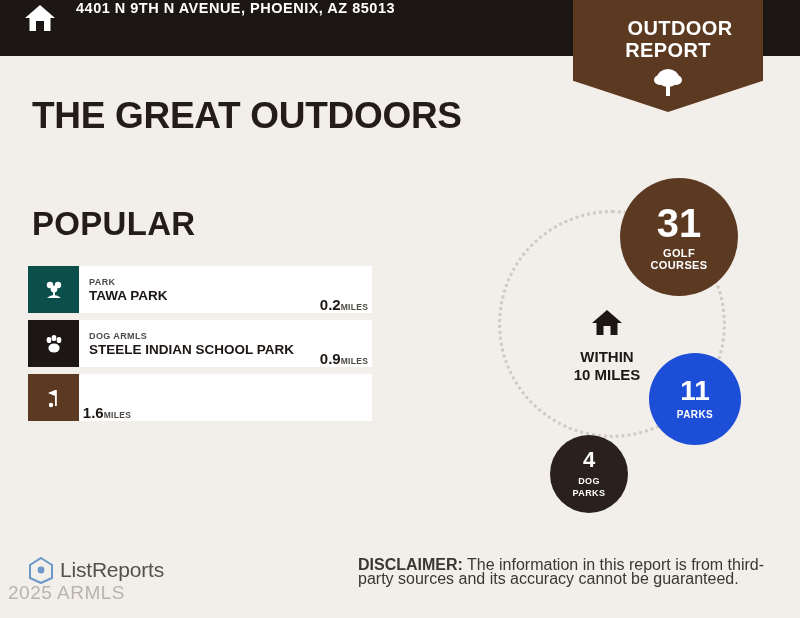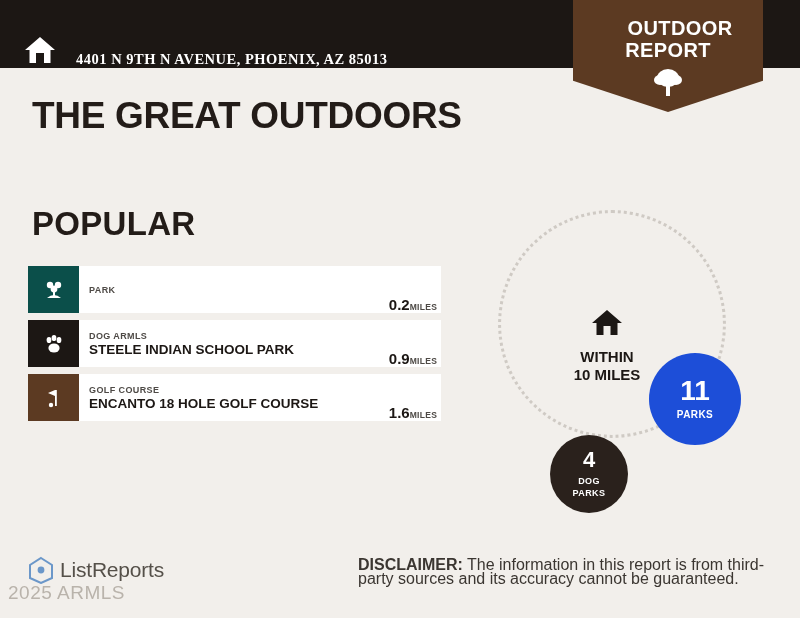--- a/index.html
+++ b/index.html
@@ -18,25 +18,24 @@
     width: 800px;
     height: 618px;
     background: #f2efeb;
     overflow: hidden;
   }
   
   .header {
     position: absolute;
     top: 0; left: 0;
     width: 800px;
-    height: 68px;
+    height: 56px;
     background: #1c1714;
     display: flex;
-    align-items: flex-end;
-    font-family: Liberation Serif, serif;
+    align-items: flex-start;
   }
   .header-home-icon {
     margin-left: 22px;
     width: 36px;
     height: 36px;
     display: block;
   }
   .header-address {
     margin-left: 18px;
     color: #ffffff;
@@ -102,21 +101,21 @@
     font-size: 33px;
     font-weight: bold;
     color: #231c18;
     letter-spacing: 0.3px;
   }
   
   .list {
     position: absolute;
     top: 266px;
     left: 28px;
-    width: 413px;
+    width: 344px;
   }
   .list-item {
     display: flex;
     align-items: stretch;
     background: #ffffff;
     margin-bottom: 7px;
     height: 47px;
   }
   .item-icon {
     width: 51px;
@@ -316,20 +315,21 @@
         <svg width="24" height="24" viewBox="0 0 24 24">
           <circle cx="8" cy="7" r="3.2" fill="#ffffff"></circle>
           <circle cx="16" cy="7" r="3.2" fill="#ffffff"></circle>
           <circle cx="12" cy="11" r="3.4" fill="#ffffff"></circle>
           <rect x="11" y="12" width="2" height="8" fill="#ffffff"></rect>
           <path d="M5 20 Q12 14 19 20 Z" fill="#ffffff"></path>
         </svg>
       </div>
       <div class="item-text">
         <div class="item-cat">PARK</div>
+        <div class="item-name">TAWA PARK</div>
       </div>
       <div class="item-dist">
         <div class="dist-val">0.2</div>
         <div class="dist-unit">MILES</div>
       </div>
     </div>
 
     <div class="list-item">
       <div class="item-icon dark">
         <svg width="24" height="24" viewBox="0 0 24 24">
@@ -349,24 +349,20 @@
       </div>
     </div>
 
     <div class="list-item">
       <div class="item-icon brown">
         <svg width="24" height="24" viewBox="0 0 24 24">
           <rect x="13" y="4" width="1.8" height="16" fill="#ffffff"></rect>
           <path d="M13 4 L6 7 L13 10 Z" fill="#ffffff"></path>
           <circle cx="9" cy="19" r="2.2" fill="#ffffff"></circle>
         </svg>
-      </div>
-      <div class="item-text">
-        <div class="item-cat">GOLF COURSE</div>
-        <div class="item-name">ENCANTO 18 HOLE GOLF COURSE</div>
       </div>
       <div class="item-dist">
         <div class="dist-val">1.6</div>
         <div class="dist-unit">MILES</div>
       </div>
     </div>
 
   </div>
 
   <div class="diagram">
@@ -376,20 +372,25 @@
       <span class="center-home">
         <svg width="34" height="30" viewBox="0 0 34 30">
           <path d="M17 2 L32 15 L27.5 15 L27.5 27 L6.5 27 L6.5 15 L2 15 Z" fill="#1c1714"></path>
           <rect x="13.5" y="18" width="7" height="9" fill="#f2efeb"></rect>
         </svg>
       </span>
       <div class="center-text">WITHIN</div>
       <div class="center-text">10 MILES</div>
     </div>
 
+    <div class="bubble bubble-golf">
+      <div class="num">31</div>
+      <div class="lbl">GOLF</div>
+      <div class="lbl" style="margin-top:0">COURSES</div>
+    </div>
 
     <div class="bubble bubble-parks">
       <div class="num">11</div>
       <div class="lbl">PARKS</div>
     </div>
 
     <div class="bubble bubble-dog">
       <div class="num">4</div>
       <div class="lbl">DOG</div>
       <div class="lbl" style="margin-top:0">PARKS</div>

